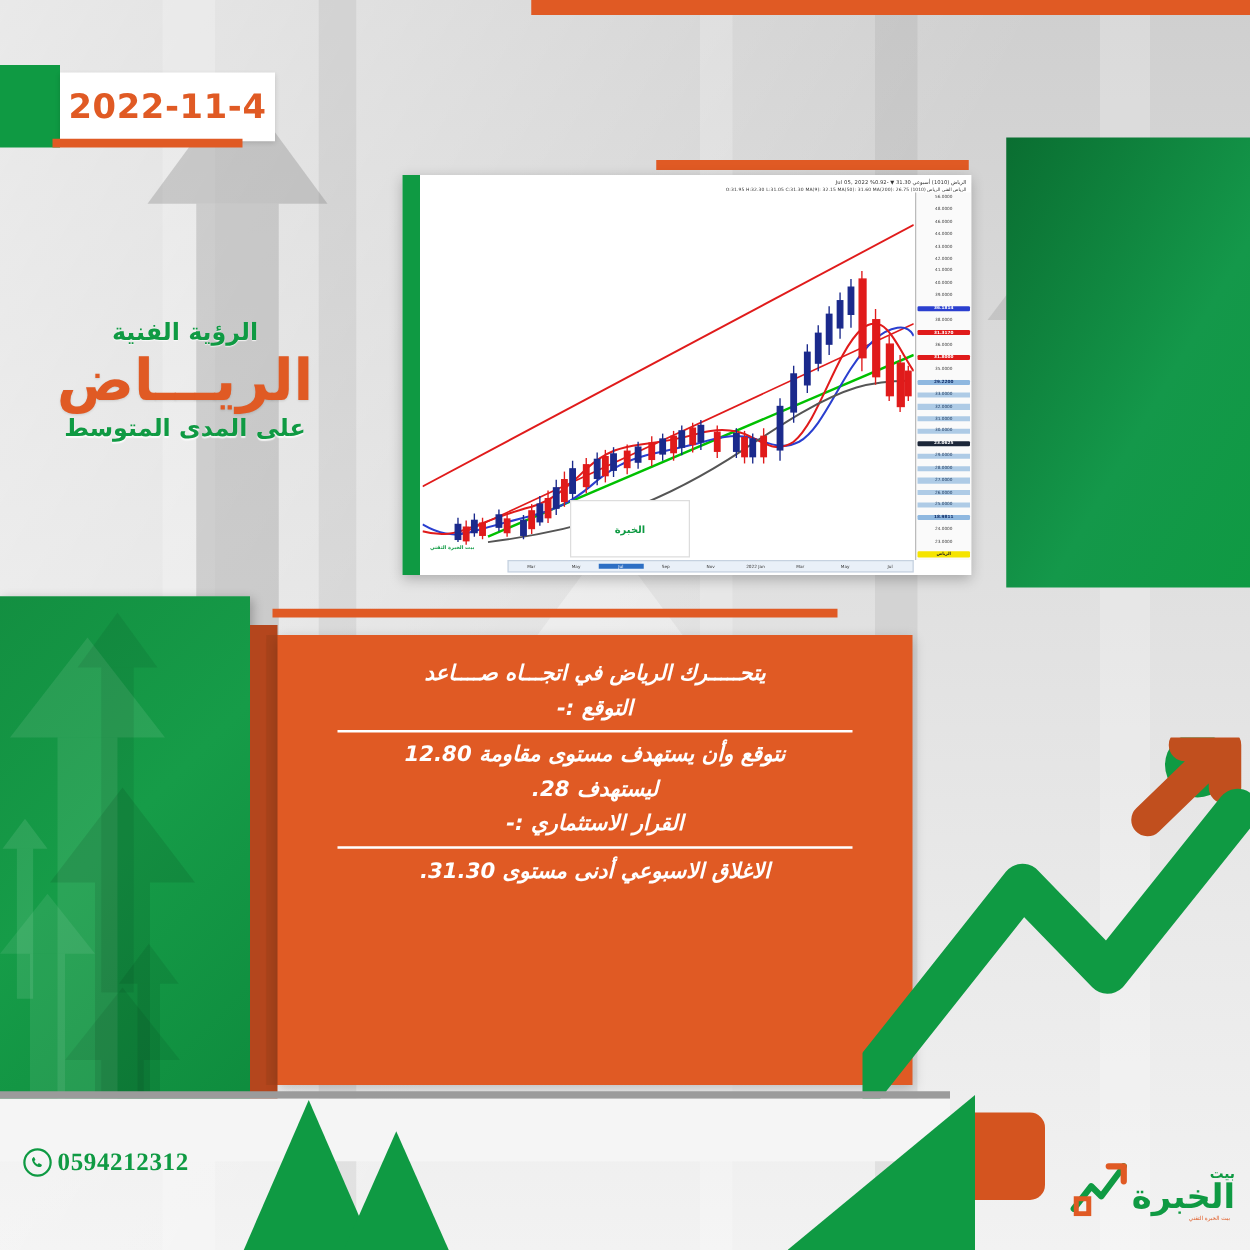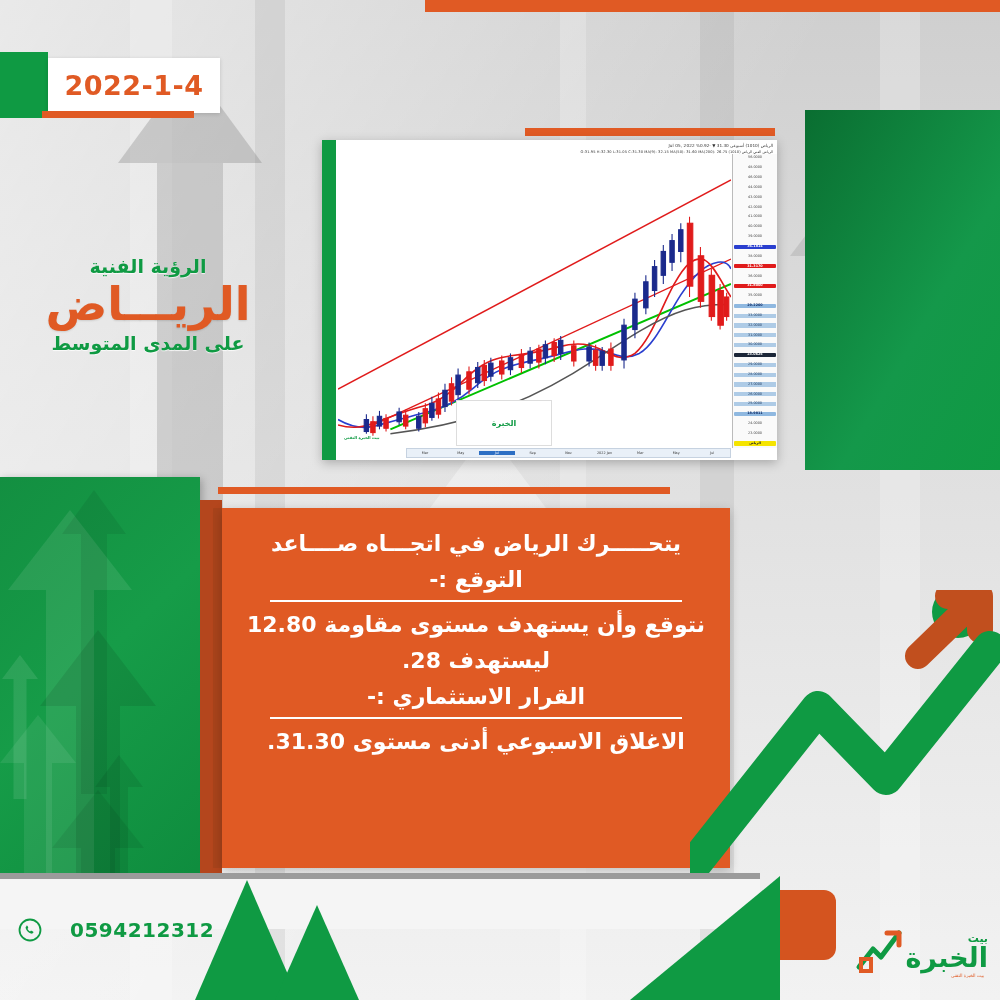--- a/index.html
+++ b/index.html
@@ -123,22 +123,22 @@
 
   
   .panel-divider { position:absolute; left:218px; top:487px; width:452px; height:7px; background:#e05a24; }
   .panel-dark-edge { position:absolute; left:213px; top:508px; width:14px; height:360px; background:#a8431b; }
   .panel {
     position:absolute; left:222px; top:508px; width:508px; height:360px;
     background:#e05a24; direction:rtl; padding:18px 20px 10px 20px;
     box-shadow:0 3px 10px rgba(0,0,0,.2);
   }
   .panel p {
-    color:#ffffff; font-size:22px; font-weight:bold; line-height:1.62;
-    text-align:center; letter-spacing:.2px;
+    color:#ffffff; font-size:17px; font-weight:bold; line-height:1.62;
+    text-align:center; letter-spacing:.2px;font-style:italic;
   }
   .panel .hd { text-align:center; }
   .panel .rule { height:2px; background:#ffffff; margin:3px auto 5px auto; width:88%; }
 
   
   .trend { position:absolute; left:690px; top:590px; width:310px; height:330px; }
   .trend svg { width:100%; height:100%; }
 
   .orange-square {
     position:absolute; left:768px; top:890px; width:68px; height:70px;
@@ -149,21 +149,21 @@
   .footer-green-tri { position:absolute; left:195px; top:880px; width:0; height:0;
     border-left:52px solid transparent; border-right:52px solid transparent; border-bottom:120px solid #0f9a43; }
   .footer-green-tri2 { position:absolute; left:275px; top:905px; width:0; height:0;
     border-left:42px solid transparent; border-right:42px solid transparent; border-bottom:95px solid #0f9a43; }
   .footer-green-wedge { position:absolute; left:630px; top:876px; width:150px; height:124px;
     background:#0f9a43; clip-path:polygon(100% 0,100% 100%,0 100%); }
   .footer-grey { position:absolute; left:0; top:873px; width:760px; height:6px; background:#9b9b9b; }
   .footer-white { position:absolute; left:0; top:879px; width:760px; height:50px; background:#f5f5f5; }
 
   .contact { position:absolute; left:18px; top:918px; }
-  .crow { display:flex; align-items:center; gap:28px; margin-bottom:6px; }
+  .crow { display:flex; align-items:center; gap:4px; margin-bottom:6px;font-family:Liberation Serif, serif; }
   .crow .txt { font-size:20px; font-weight:bold; letter-spacing:.5px; }
   .crow.ph .txt { color:#0f9a43; }
   .crow.web .txt { color:#e05a24; font-size:15px; }
   .cicon { width:24px; height:24px; flex:0 0 24px; }
   .crow.web .cicon { width:20px; height:20px; flex:0 0 20px; }
 
   
   .brand { position:absolute; left:855px; top:915px; width:135px; height:62px; }
   .brand-main { position:absolute; right:2px; bottom:6px; direction:rtl; text-align:right; }
   .brand-main .ar1 { font-size:11px; color:#0f9a43; font-weight:bold; line-height:1; }
@@ -191,21 +191,21 @@
   </div>
   <div class="ghost-arrow" style="left:790px;top:190px;">
     <div style="width:0;height:0;border-left:50px solid transparent;border-right:50px solid transparent;border-bottom:66px solid rgba(120,120,120,.20);"></div>
   </div>
 </div>
 
 <div class="top-bar"></div>
 
 <div class="date-green"></div>
 <div class="date-card">
-  <span>2022-1-4</span>
+  <span>2022-11-4</span>
 </div>
 <div class="date-underline"></div>
 
 <div class="headline">
   <div class="l1">الرؤية الفنية</div>
   <div class="l2">الريـــاض</div>
   <div class="l3">على المدى المتوسط</div>
 </div>
 
 <div class="green-panel-tr"></div>

